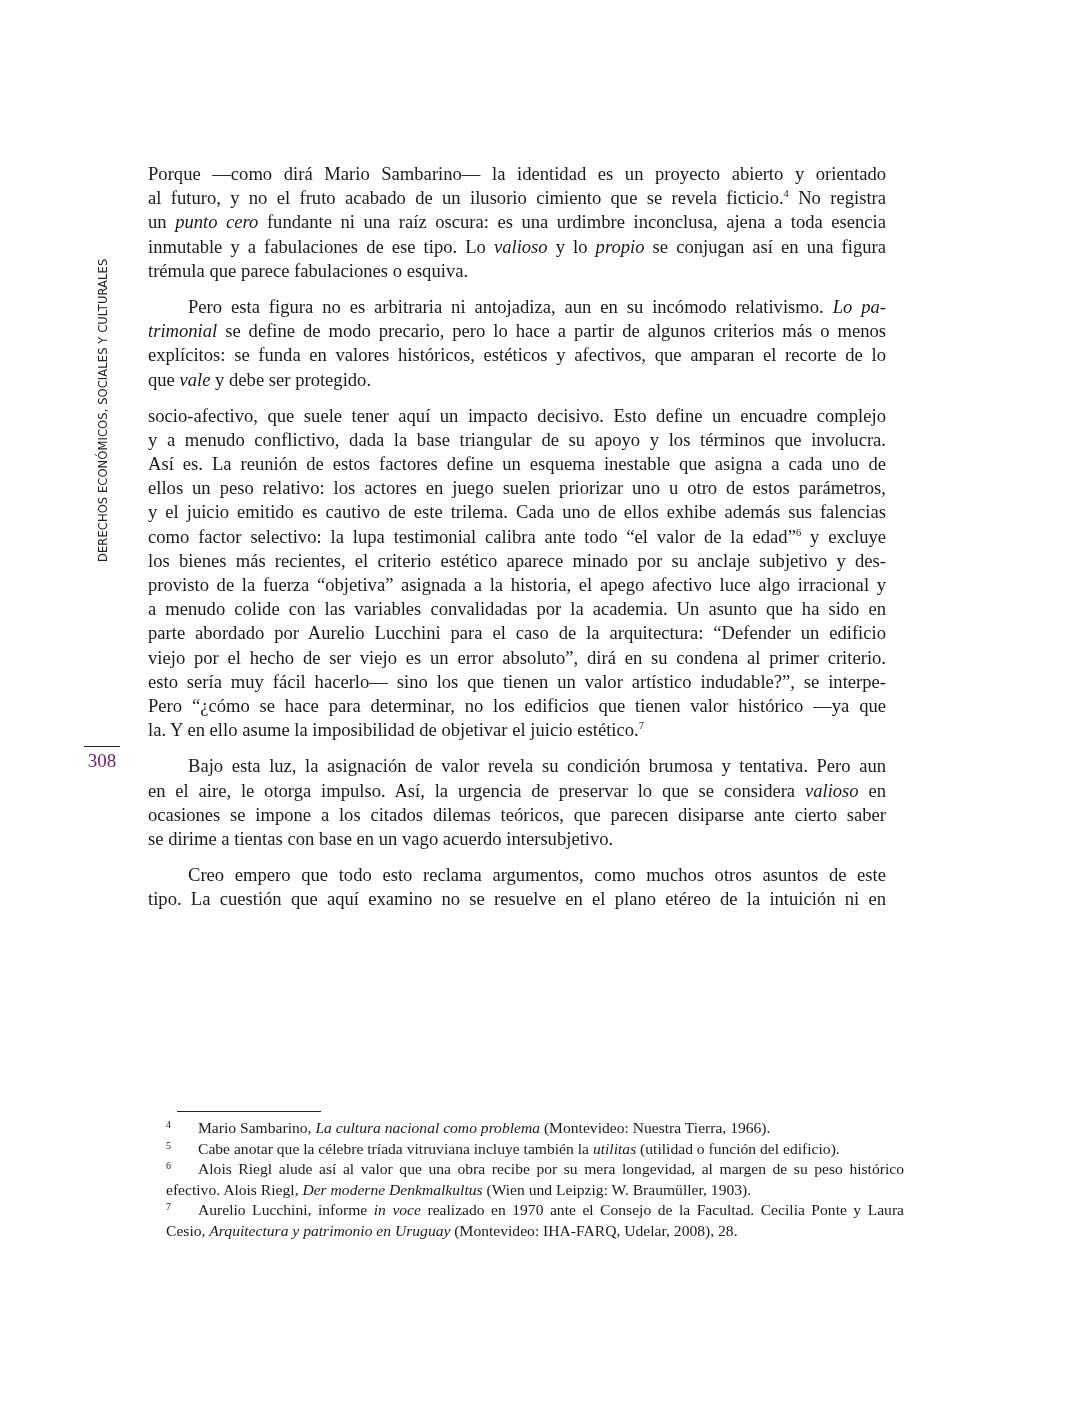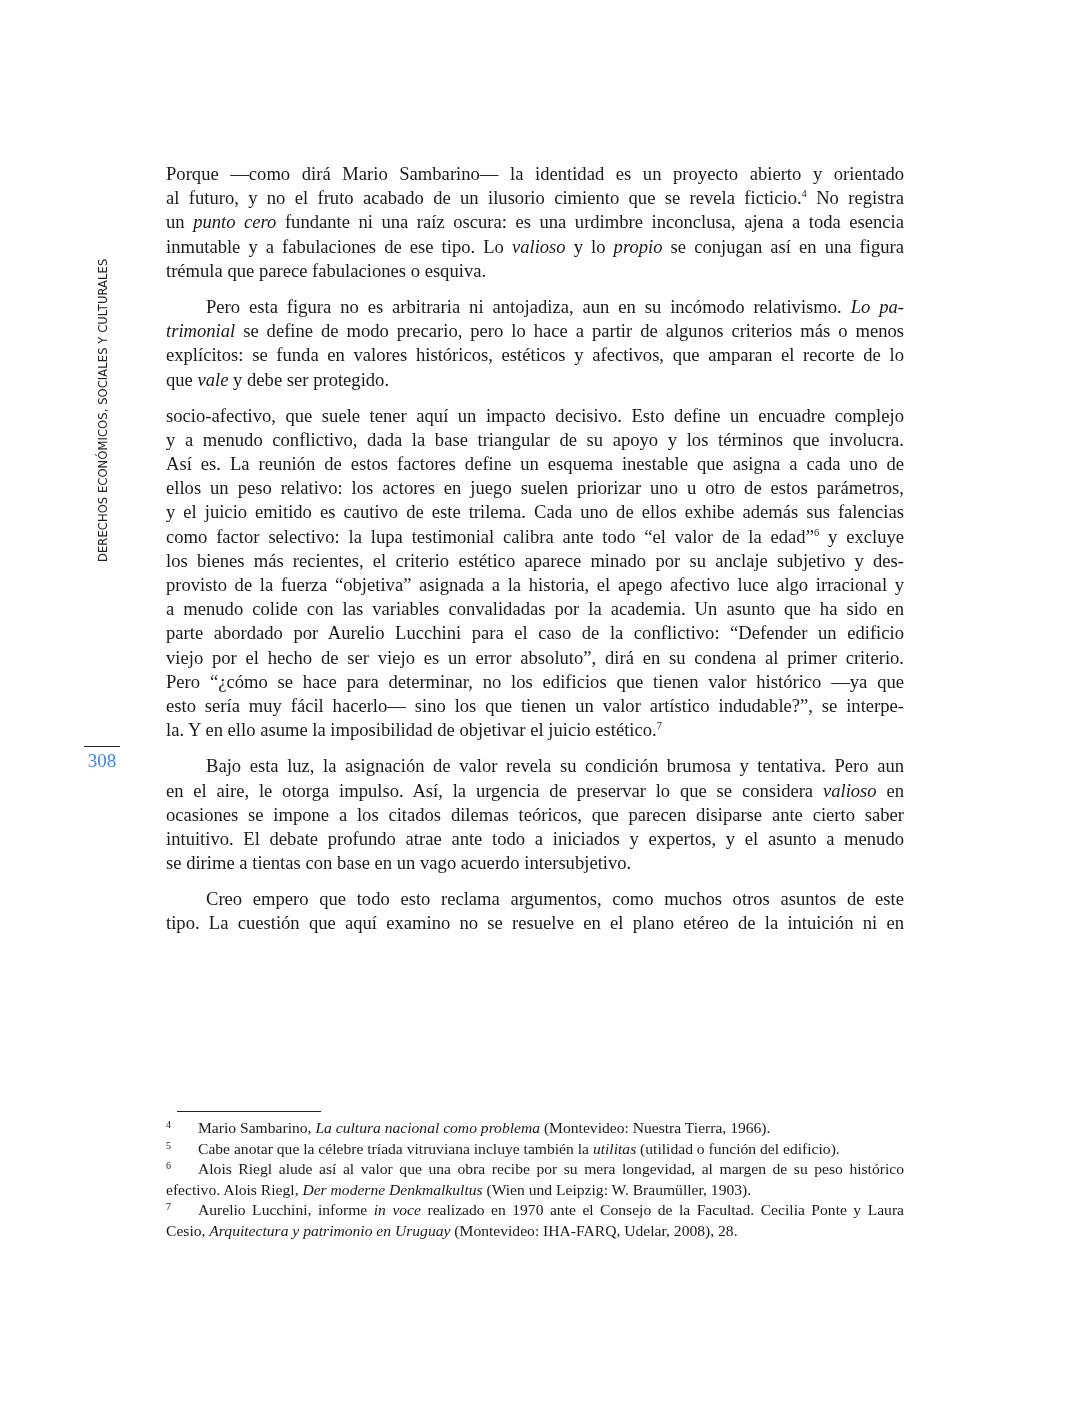--- a/index.html
+++ b/index.html
@@ -42,26 +42,26 @@
       height: 0;
       border-top: 1.3px solid #222;
     }
     .folio {
       position: absolute;
       left: 84px;
       top: 750px;
       width: 36px;
       text-align: center;
       font-size: 19px;
-      color: #3b82f6;
+      color: #701a75;
     }
     
     .body-text {
       position: absolute;
-      left: 166px;
+      left: 148px;
       top: 162px;
       width: 738px;
     }
     .para {
       margin: 0 0 12px 0;
     }
     .line {
       display: block;
       font-size: 18.6px;
       line-height: 24.2px;
@@ -144,31 +144,30 @@
       <div class="para">
         <div class="line"><span>socio-afectivo, que suele tener aquí un impacto decisivo. Esto define un encuadre complejo</span></div>
         <div class="line"><span>y a menudo conflictivo, dada la base triangular de su apoyo y los términos que involucra.</span></div>
         <div class="line"><span>Así es. La reunión de estos factores define un esquema inestable que asigna a cada uno de</span></div>
         <div class="line"><span>ellos un peso relativo: los actores en juego suelen priorizar uno u otro de estos parámetros,</span></div>
         <div class="line"><span>y el juicio emitido es cautivo de este trilema. Cada uno de ellos exhibe además sus falencias</span></div>
         <div class="line"><span>como factor selectivo: la lupa testimonial calibra ante todo “el valor de la edad”</span><span class="sup">6</span><span> y excluye</span></div>
         <div class="line"><span>los bienes más recientes, el criterio estético aparece minado por su anclaje subjetivo y des-</span></div>
         <div class="line"><span>provisto de la fuerza “objetiva” asignada a la historia, el apego afectivo luce algo irracional y</span></div>
         <div class="line"><span>a menudo colide con las variables convalidadas por la academia. Un asunto que ha sido en</span></div>
-        <div class="line"><span>parte abordado por Aurelio Lucchini para el caso de la conflictivo: “Defender un edificio</span></div>
+        <div class="line"><span>parte abordado por Aurelio Lucchini para el caso de la arquitectura: “Defender un edificio</span></div>
         <div class="line"><span>viejo por el hecho de ser viejo es un error absoluto”, dirá en su condena al primer criterio.</span></div>
+        <div class="line"><span>esto sería muy fácil hacerlo— sino los que tienen un valor artístico indudable?”, se interpe-</span></div>
         <div class="line"><span>Pero “¿cómo se hace para determinar, no los edificios que tienen valor histórico —ya que</span></div>
-        <div class="line"><span>esto sería muy fácil hacerlo— sino los que tienen un valor artístico indudable?”, se interpe-</span></div>
         <div class="line last"><span>la. Y en ello asume la imposibilidad de objetivar el juicio estético.</span><span class="sup">7</span></div>
       </div>
       <div class="para">
         <div class="line indent"><span>Bajo esta luz, la asignación de valor revela su condición brumosa y tentativa. Pero aun</span></div>
         <div class="line"><span>en el aire, le otorga impulso. Así, la urgencia de preservar lo que se considera </span><span class="it">valioso</span><span> en</span></div>
         <div class="line"><span>ocasiones se impone a los citados dilemas teóricos, que parecen disiparse ante cierto saber</span></div>
-        <div class="line"><span>intuitivo. El debate profundo atrae ante todo a iniciados y expertos, y el asunto a menudo</span></div>
         <div class="line last"><span>se dirime a tientas con base en un vago acuerdo intersubjetivo.</span></div>
       </div>
       <div class="para">
         <div class="line indent"><span>Creo empero que todo esto reclama argumentos, como muchos otros asuntos de este</span></div>
         <div class="line"><span>tipo. La cuestión que aquí examino no se resuelve en el plano etéreo de la intuición ni en</span></div>
       </div>
     </div>
 
   <div class="fn-rule"></div>
   <div class="footnotes" id="footnotes">

